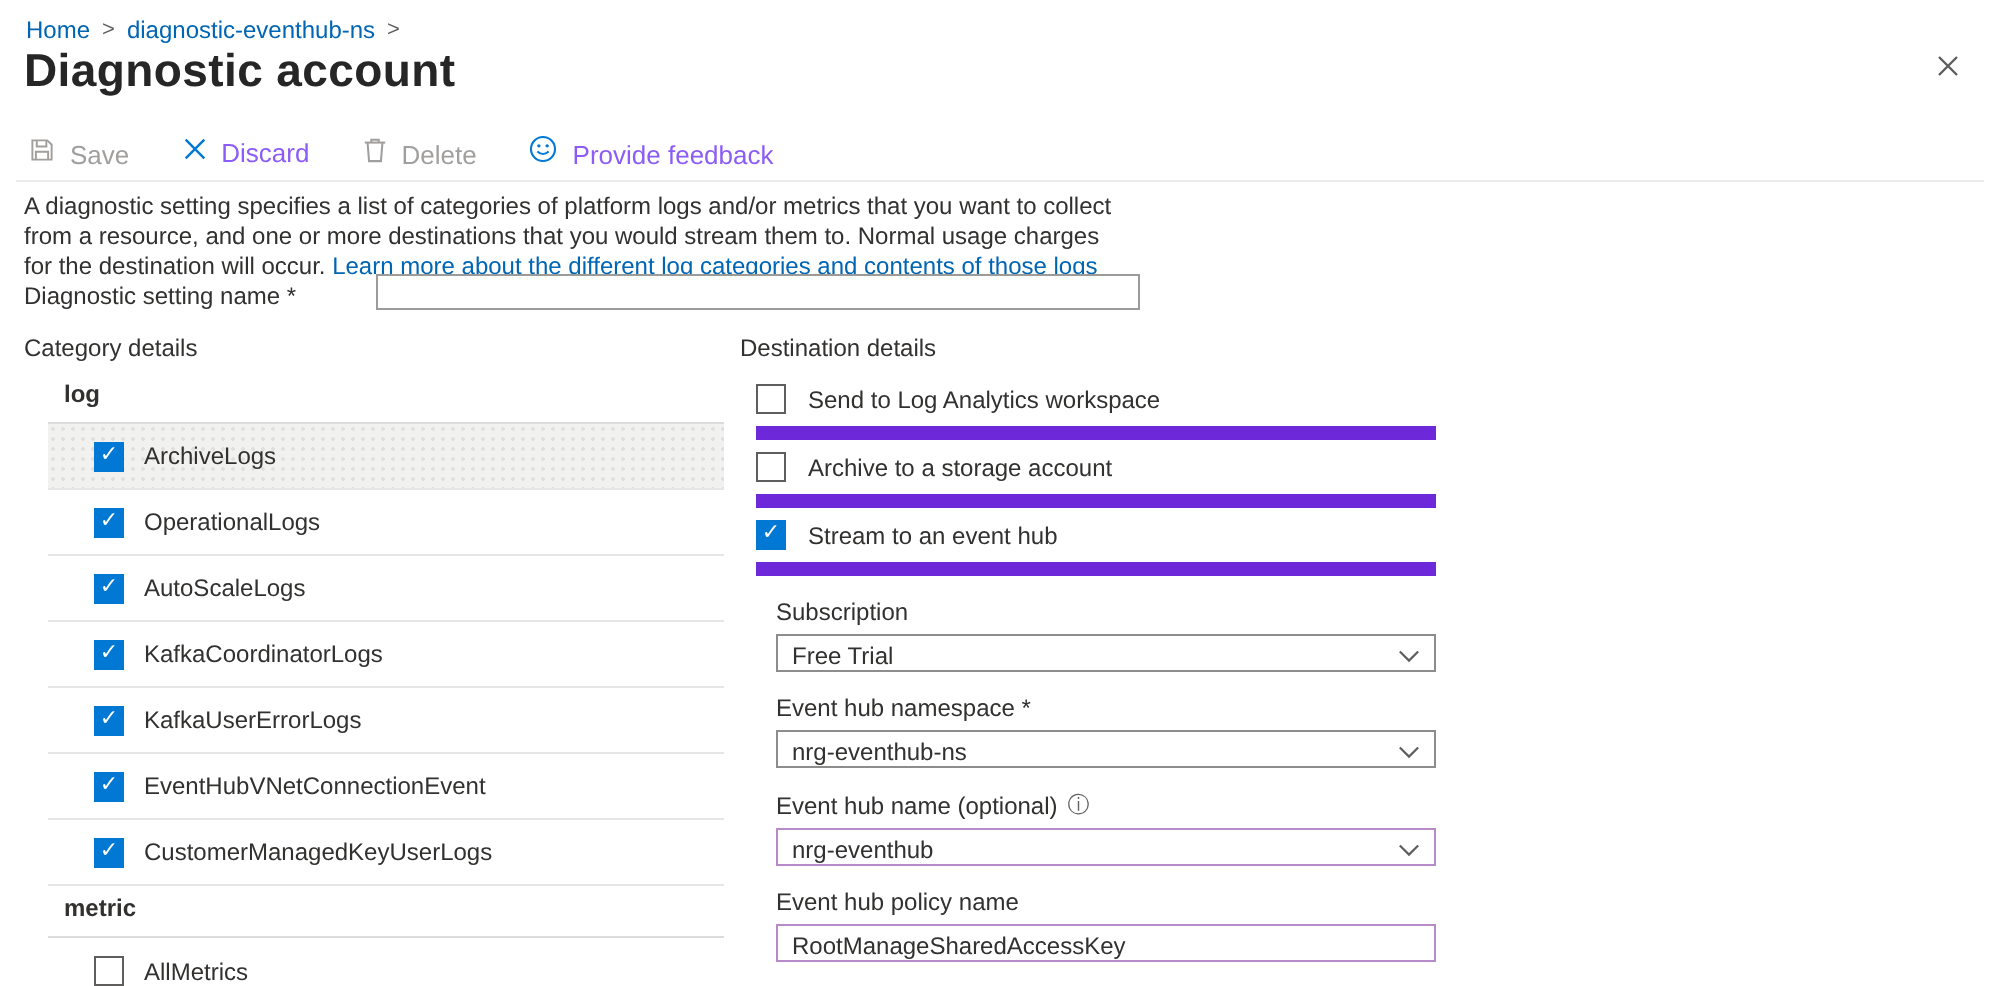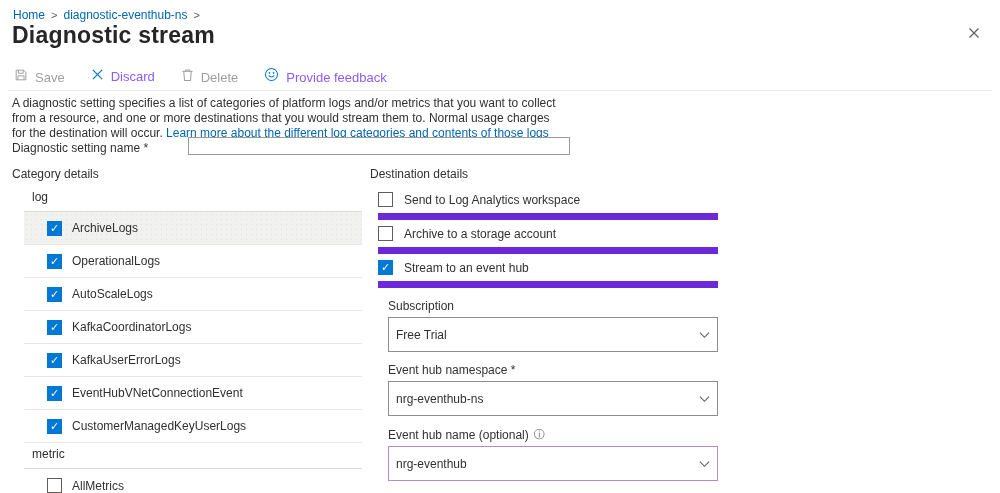--- a/index.html
+++ b/index.html
@@ -30,59 +30,59 @@
   .name-label { position: absolute; top: 141px; left: 12px; color: #323130; }
   .name-input { position: absolute; top: 137px; left: 188px; width: 382px; height: 18px;
     border: 1px solid #9d9b99; background: #fff; font-family: inherit; font-size: 12px; padding: 0 6px; outline: none; }
   
   .section-title { position: absolute; top: 167px; font-size: 12px; color: #323130; }
   .section-title.left { left: 12px; }
   .section-title.right { left: 370px; }
   
   .cat-list { position: absolute; top: 186px; left: 24px; width: 338px; }
   .group-header { height: 26px; display: flex; align-items: flex-end; padding: 0 0 7px 8px;
-    font-weight: 400; color: #323130; border-bottom: 1px solid #dddbd9; }
+    font-weight: 700; color: #323130; border-bottom: 1px solid #dddbd9; }
   .group-header.metric { border-top: none; }
   .cat-row { height: 33px; display: flex; align-items: center; padding-left: 23px; gap: 10px;
     border-bottom: 1px solid #e8e6e4; cursor: pointer; }
   .cat-row.highlight { background-color: #f1f1f0;
     background-image: radial-gradient(#e1e0de 0.8px, transparent 0.9px); background-size: 5px 5px; }
   .cat-row:last-child { border-bottom: none; }
   
   .cb { width: 15px; height: 15px; border: 1px solid #605e5c; background: #fff; flex: 0 0 auto;
     display: flex; align-items: center; justify-content: center; cursor: pointer; }
   .cb.checked { background: #0078d4; border-color: #0078d4; }
   .cb .tick { color: #fff; font-size: 11px; line-height: 1; transform: translateY(-0.5px); }
   
   .dest-col { position: absolute; top: 186px; left: 378px; width: 340px; }
   .dest-option { height: 34px; display: flex; align-items: center; gap: 11px;
     border-bottom: 7px solid #6d28d9; cursor: pointer; }
   .partner-note { margin: 13px 0 0 10px; color: #323130; }
   .partner-note a { color: #0065b3; text-decoration: none; cursor: pointer; }
   .field-group { margin: 11px 0 0 10px; }
   .field-group .f-label { margin-bottom: 4px; color: #323130; display: flex; align-items: center; gap: 5px; }
-  .combo { width: 330px; height: 35px; border: 1px solid #8f8d8b; background: #fff;
-    display: flex; align-items: center; justify-content: space-between; padding: 0 7px; cursor: pointer; }
+  .combo { width: 330px; height: 19px; border: 1px solid #8f8d8b; background: #fff;
+    display: flex; align-items: flex-end; justify-content: space-between; padding: 0 7px; cursor: pointer; }
   .combo.modified { border-color: #b78bc9; }
   .combo .val { color: #323130; }
   .info-icon { color: #636363; font-size: 11px; cursor: pointer; }
 </style>
 </head>
 <body>
 
 <div class="page">
 
   <div class="breadcrumb">
     <a>Home</a>
     <span class="sep">&gt;</span>
     <a>diagnostic-eventhub-ns</a>
     <span class="sep">&gt;</span>
   </div>
 
-  <div class="page-title">Diagnostic stream</div>
+  <div class="page-title">Diagnostic account</div>
   <div class="close-btn">
     <svg width="16" height="16" viewBox="0 0 16 16">
         <path d="M3.5 3.5 L12.5 12.5 M12.5 3.5 L3.5 12.5" stroke="#605e5c" stroke-width="1.2" fill="none"></path>
       </svg>
   </div>
 
   <div class="toolbar">
     <div class="tb-btn disabled">
       <span>
         <svg width="14" height="14" viewBox="0 0 16 16" fill="none" stroke="#a19f9d" stroke-width="1.1">

